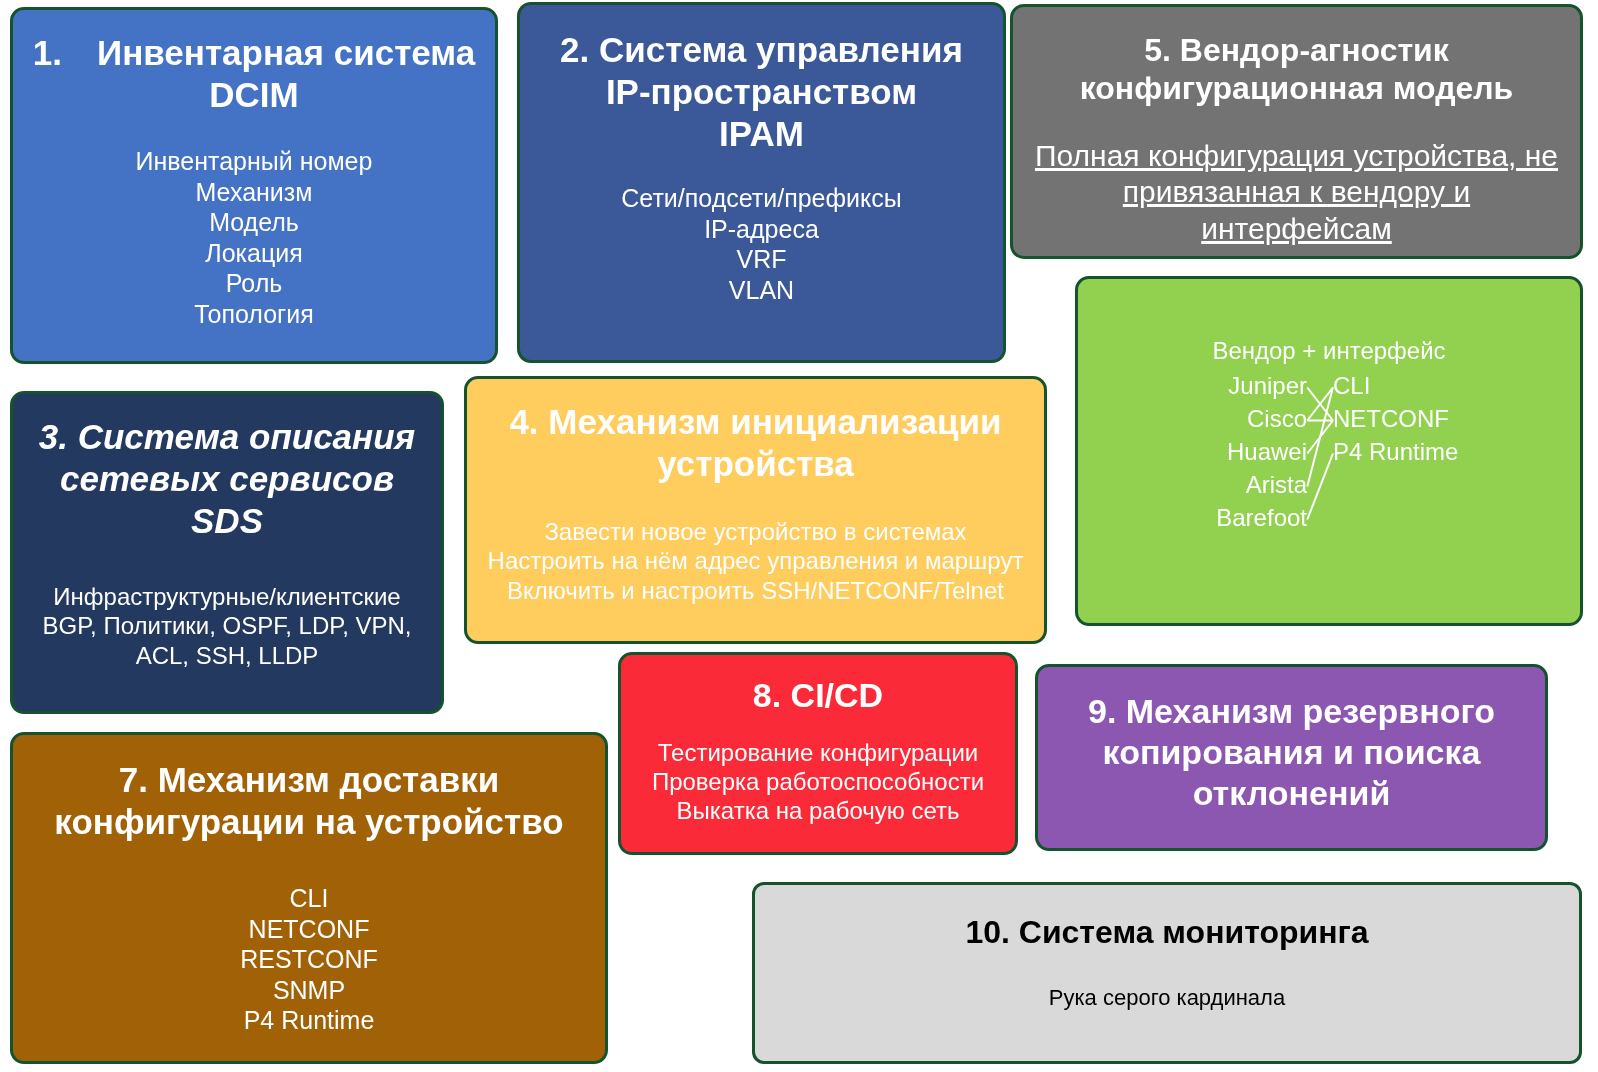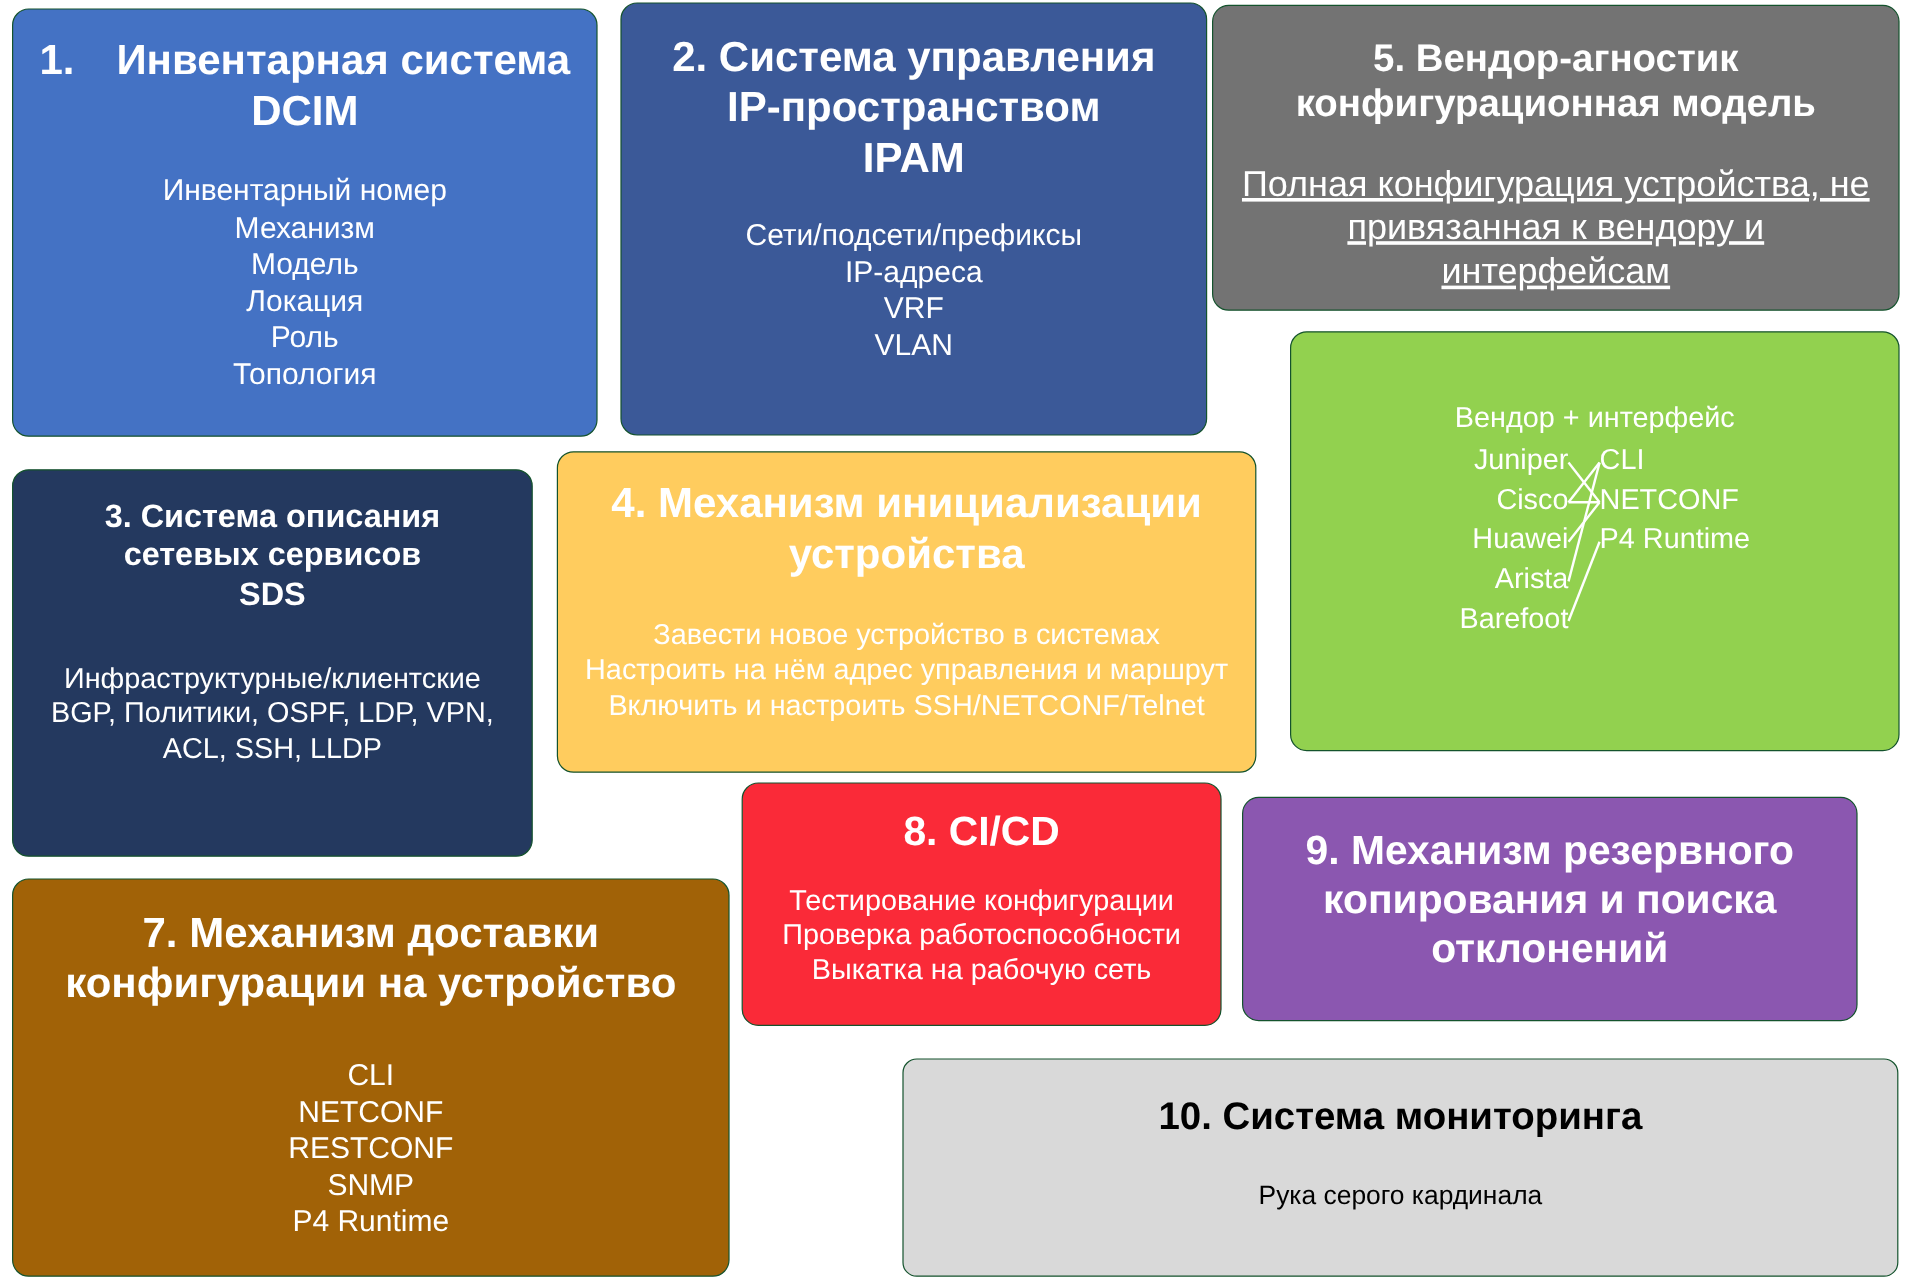--- a/index.html
+++ b/index.html
@@ -13,21 +13,21 @@
   #canvas {
     position: relative;
     width: 1598px;
     height: 1072px;
     background: #ffffff;
     overflow: hidden;
   }
   .box {
     position: absolute;
     box-sizing: border-box;
-    border: 1px solid #14532d;
+    border: 3px solid #14532d;
     border-radius: 14px;
     color: #ffffff;
     text-align: center;
     padding: 10px 14px;
     overflow: hidden;
   }
   .box .title {
     font-weight: bold;
     line-height: 1.2;
     white-space: pre-line;
@@ -43,21 +43,21 @@
   #box1 .title { font-size: 35px; padding-top: 12px; }
   #box1 .body  { font-size: 25px; padding-top: 30px; }
 
   
   #box2 { left: 517px; top: 2px; width: 489px; height: 361px; background: #3B5998; }
   #box2 .title { font-size: 35px; padding-top: 14px; }
   #box2 .body  { font-size: 25px; padding-top: 28px; }
 
   
   #box3 { left: 10px; top: 391px; width: 434px; height: 323px; background: #24395F; }
-  #box3 .title { font-size: 27px; padding-top: 12px; }
+  #box3 .title { font-size: 35px; padding-top: 12px; font-style: italic; }
   #box3 .body  { font-size: 24px; padding-top: 40px; }
 
   
   #box4 { left: 464px; top: 376px; width: 583px; height: 268px; background: #FFCC5E; }
   #box4 .title { font-size: 35px; padding-top: 12px; }
   #box4 .body  { font-size: 24px; padding-top: 32px; }
 
   
   #box5 { left: 1010px; top: 4px; width: 573px; height: 255px; background: #737373; }
   #box5 .title { font-size: 32px; padding-top: 14px; }

